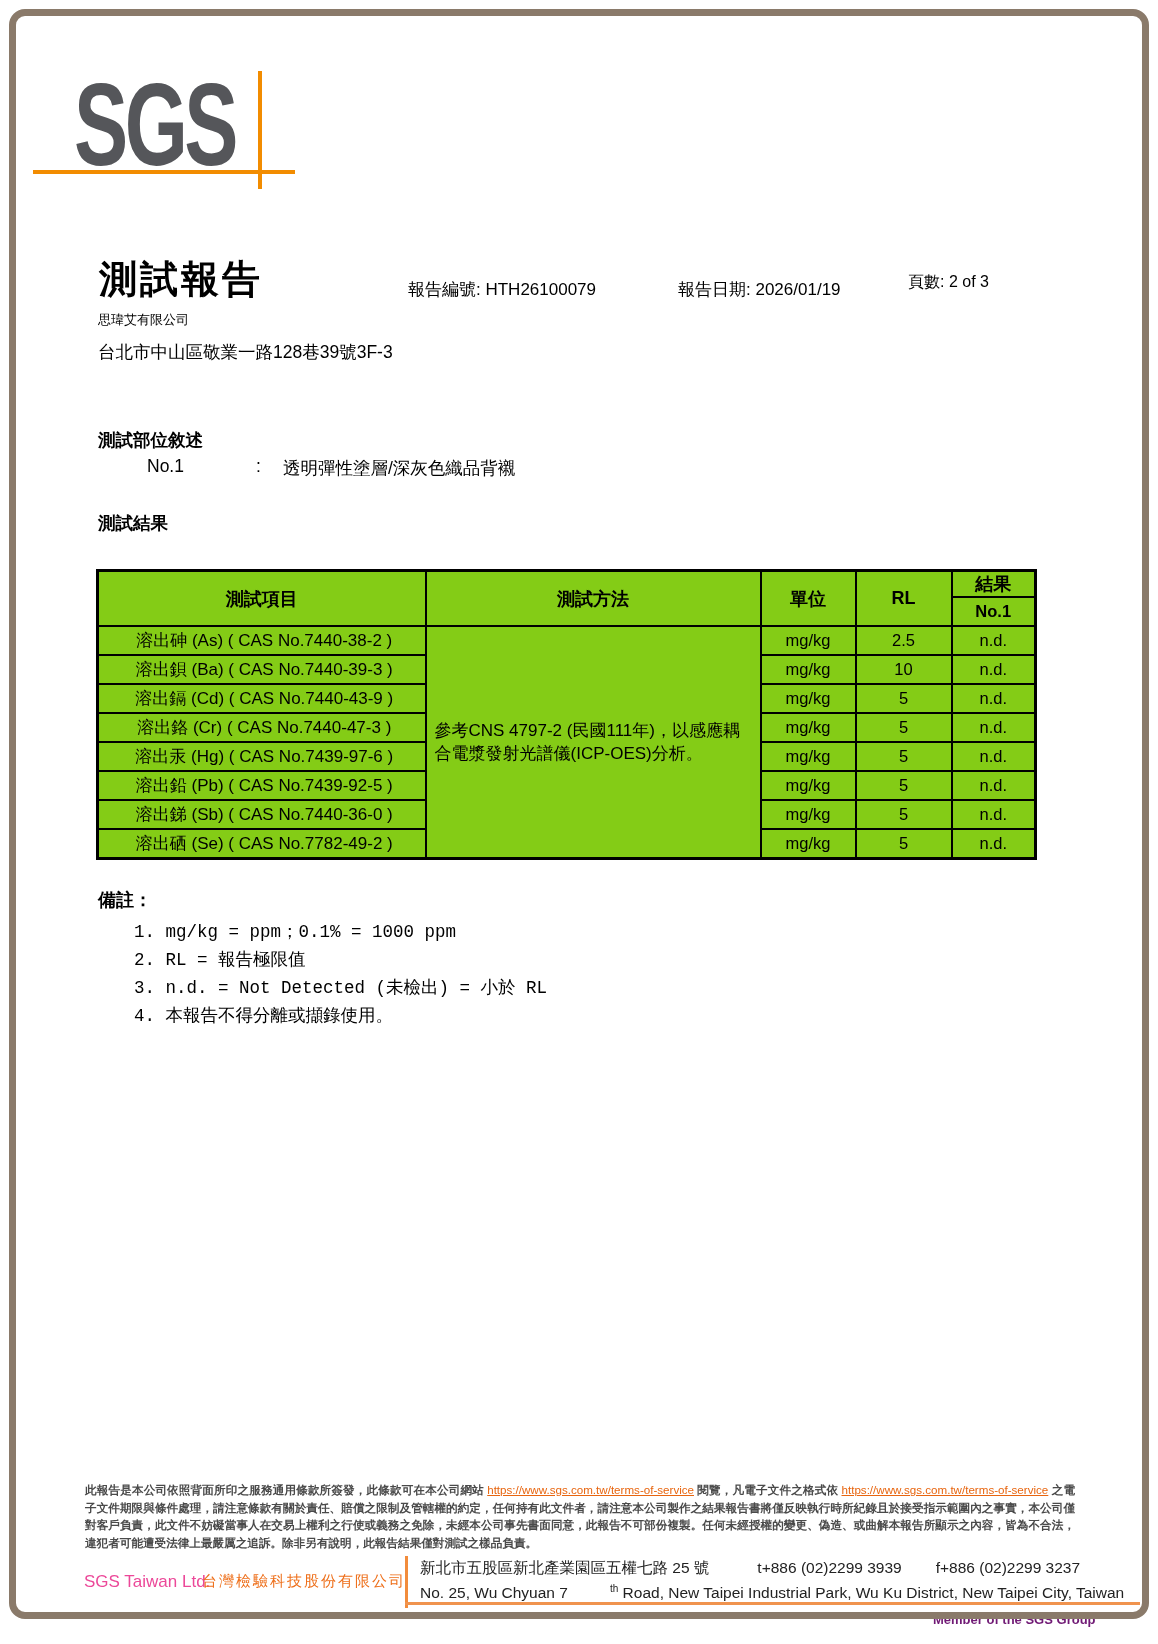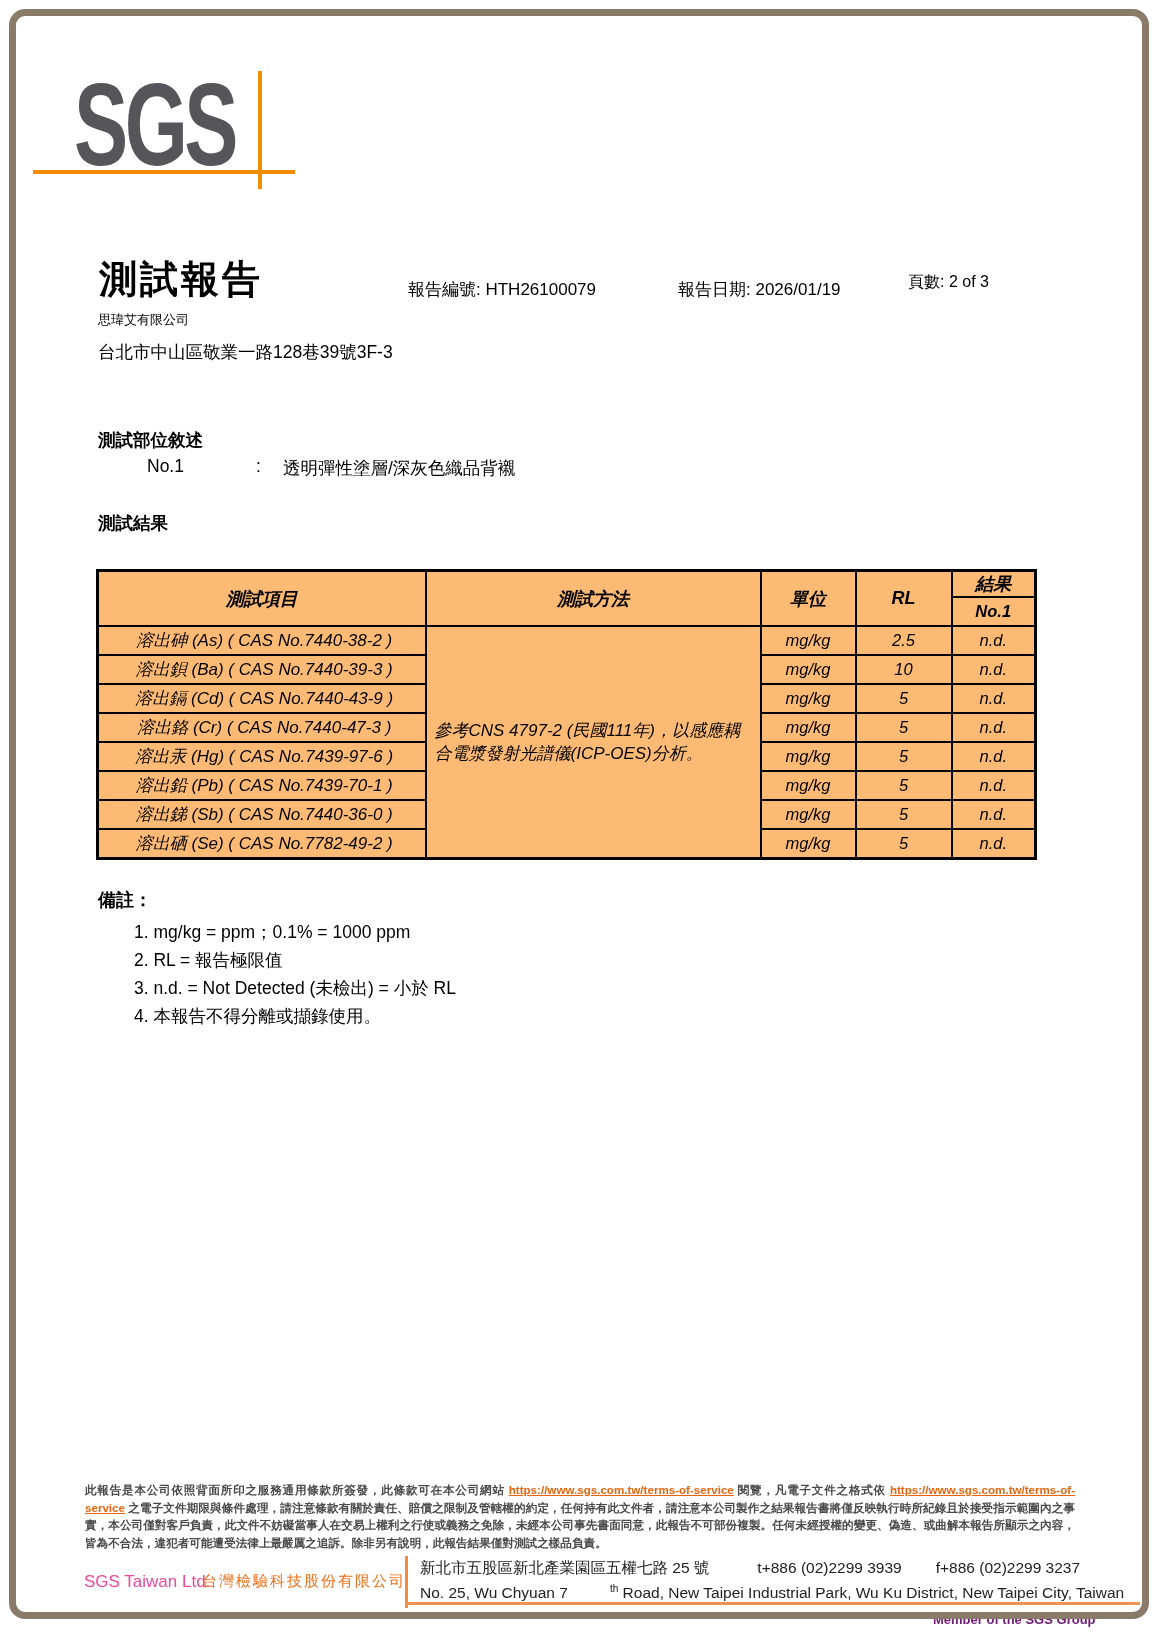--- a/index.html
+++ b/index.html
@@ -26,42 +26,42 @@
   
   .doc-title{left:99px;top:254px;font-size:38px;font-weight:800;letter-spacing:3px;}
   .hdr-line{font-size:17px;}
   .company{left:98px;top:311px;font-size:13px;}
   .address{left:98px;top:340px;font-size:17.5px;}
   
   .sec-heading{font-size:17.5px;font-weight:bold;}
   .part-row{font-size:17.5px;}
   
   .results-table{left:96px;top:569px;}
-  table{border-collapse:collapse;table-layout:fixed;width:938px;background:#fdba74;font-style:italic;}
+  table{border-collapse:collapse;table-layout:fixed;width:938px;background:#84cc16;}
   th,td{border:2px solid #000;padding:0;overflow:hidden;}
   table{border:3px solid #000;}
   th{font-size:18px;font-weight:bold;text-align:center;vertical-align:middle;}
   th.sub{font-size:16.5px;}
   td{font-size:17px;vertical-align:middle;}
   td.item{text-align:center;padding-left:5px;}
   td.method{text-align:left;padding:4px 8px;line-height:23px;font-size:17px;}
   td.c{text-align:center;font-size:16.5px;}
   tr.hdr1{height:26px;}
   tr.hdr2{height:29px;}
   tr.data{height:29px;}
   
   .notes-heading{left:98px;top:888px;font-size:18px;font-weight:bold;}
-  .notes-list{left:134px;top:918px;font-size:17.5px;line-height:28px;}
+  .notes-list{left:134px;top:918px;font-size:17.5px;line-height:28px;font-family:Liberation Mono, monospace;}
   .notes-list div{white-space:nowrap;}
   
   .legal{
     left:85px;top:1481px;width:990px;font-size:11.6px;line-height:17.6px;
     text-align:justify;font-weight:700;color:#4a4a4a;z-index:2;
   }
-  .legal a{color:#e8650f;text-decoration:underline;font-weight:700;}
+  .legal a{color:#e8650f;text-decoration:underline;font-weight:400;}
   
   .f-company-en{left:84px;top:1572px;font-size:17px;color:#ec4899;}
   .f-company-zh{
     left:202px;top:1572px;font-size:15px;letter-spacing:2px;color:#ee6f1a;
     font-family:"DejaVu Serif","Liberation Serif",serif;
   }
   .f-vline{left:405px;top:1556px;width:3px;height:52px;background:#f28c3c;}
   .f-addr1{left:420px;top:1558px;font-size:15.5px;color:#222;white-space:nowrap;text-align:right;}
   .f-addr1 .gap1{display:inline-block;width:48px;}
   .f-addr1 .gap2{display:inline-block;width:34px;}
@@ -144,21 +144,21 @@
         <td class="c">5</td>
         <td class="c">n.d.</td>
       </tr>
       <tr class="data">
         <td class="item">溶出汞 (Hg) ( CAS No.7439-97-6 )</td>
         <td class="c">mg/kg</td>
         <td class="c">5</td>
         <td class="c">n.d.</td>
       </tr>
       <tr class="data">
-        <td class="item">溶出鉛 (Pb) ( CAS No.7439-70-1 )</td>
+        <td class="item">溶出鉛 (Pb) ( CAS No.7439-92-5 )</td>
         <td class="c">mg/kg</td>
         <td class="c">5</td>
         <td class="c">n.d.</td>
       </tr>
       <tr class="data">
         <td class="item">溶出銻 (Sb) ( CAS No.7440-36-0 )</td>
         <td class="c">mg/kg</td>
         <td class="c">5</td>
         <td class="c">n.d.</td>
       </tr>

